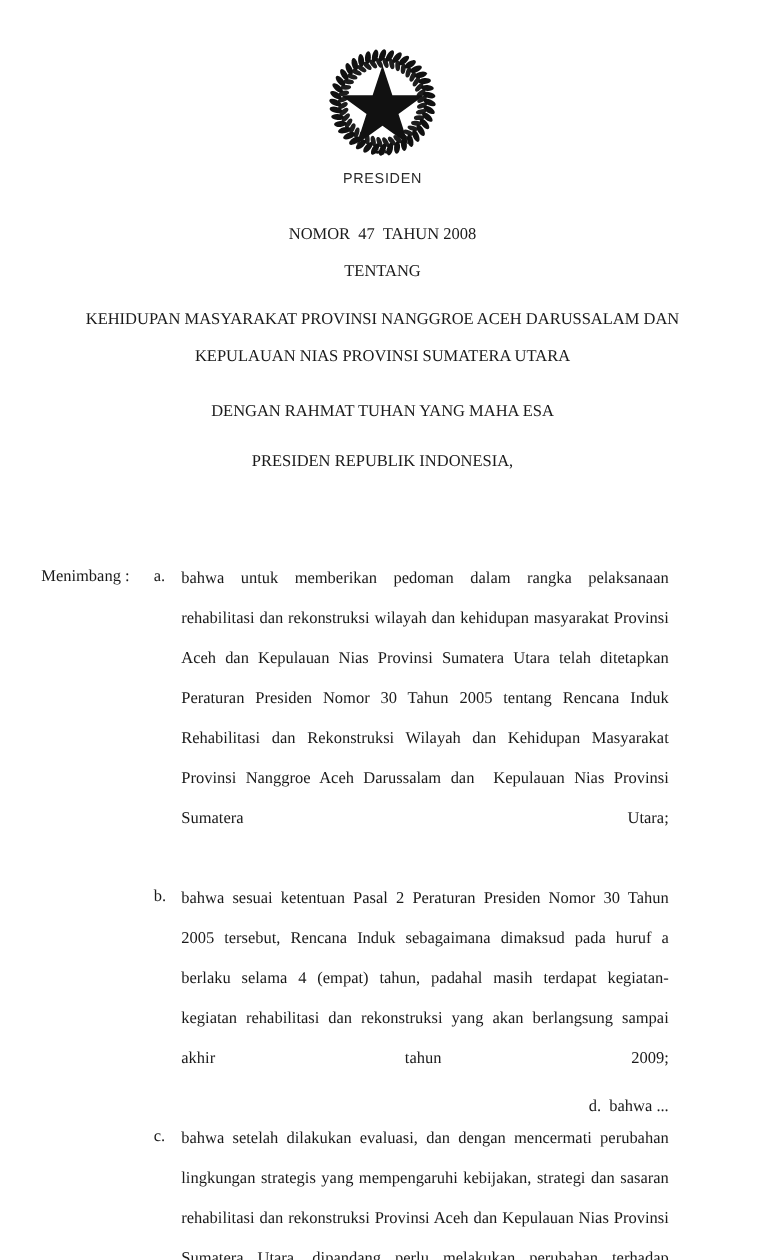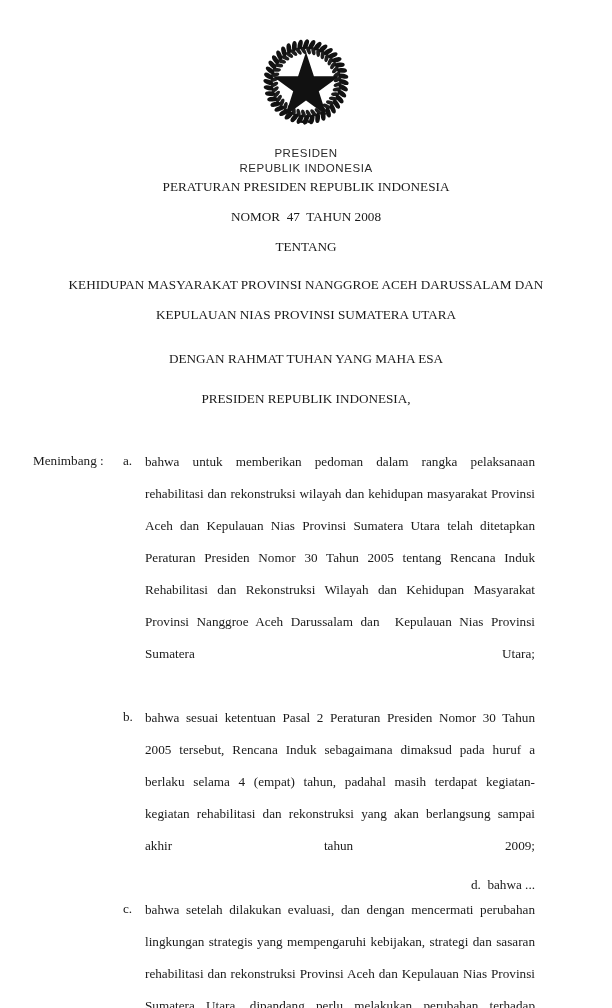--- a/index.html
+++ b/index.html
@@ -32,21 +32,21 @@
     width: 612px;
     text-align: center;
   }
   .emblem {
     width: 92px;
     height: 92px;
     display: block;
     margin: 0 auto;
   }
   .masthead-caption {
-    margin-top: 18px;
+    margin-top: 8px;
     font-family: "Liberation Sans", sans-serif;
     font-size: 11.5px;
     letter-spacing: 0.55px;
     line-height: 14.5px;
     color: #2b2b2b;
   }
   .masthead-caption div {
     white-space: nowrap;
   }
 
@@ -402,26 +402,24 @@
             <path d="M 8.5 42.5 q -3.5 3.5 -7 1.2 l 1.2 -2.0 z"></path>
           </g>
         </g>
 
         <polygon points="50,17.5 58.6,43.8 86.3,43.8 63.9,60.1 72.4,86.4 50,70.2 27.6,86.4 36.1,60.1 13.7,43.8 41.4,43.8"></polygon>
       </g>
     </svg>
 
     <div class="masthead-caption">
       <div>PRESIDEN</div>
-      <div>REPUBLIK INDONESIA</div>
     </div>
   </div>
 
   <div class="titleblock">
-    <div class="title-line">PERATURAN PRESIDEN REPUBLIK INDONESIA</div>
     <div class="title-line">NOMOR  47  TAHUN 2008</div>
     <div class="title-line">TENTANG</div>
     <div class="spacer-8"></div>
     <div class="subject">
       <div class="title-line">KEHIDUPAN MASYARAKAT PROVINSI NANGGROE ACEH DARUSSALAM DAN</div>
       <div class="title-line">KEPULAUAN NIAS PROVINSI SUMATERA UTARA</div>
     </div>
     <div class="spacer-14"></div>
     <div class="title-line">DENGAN RAHMAT TUHAN YANG MAHA ESA</div>
     <div class="spacer-10"></div>

